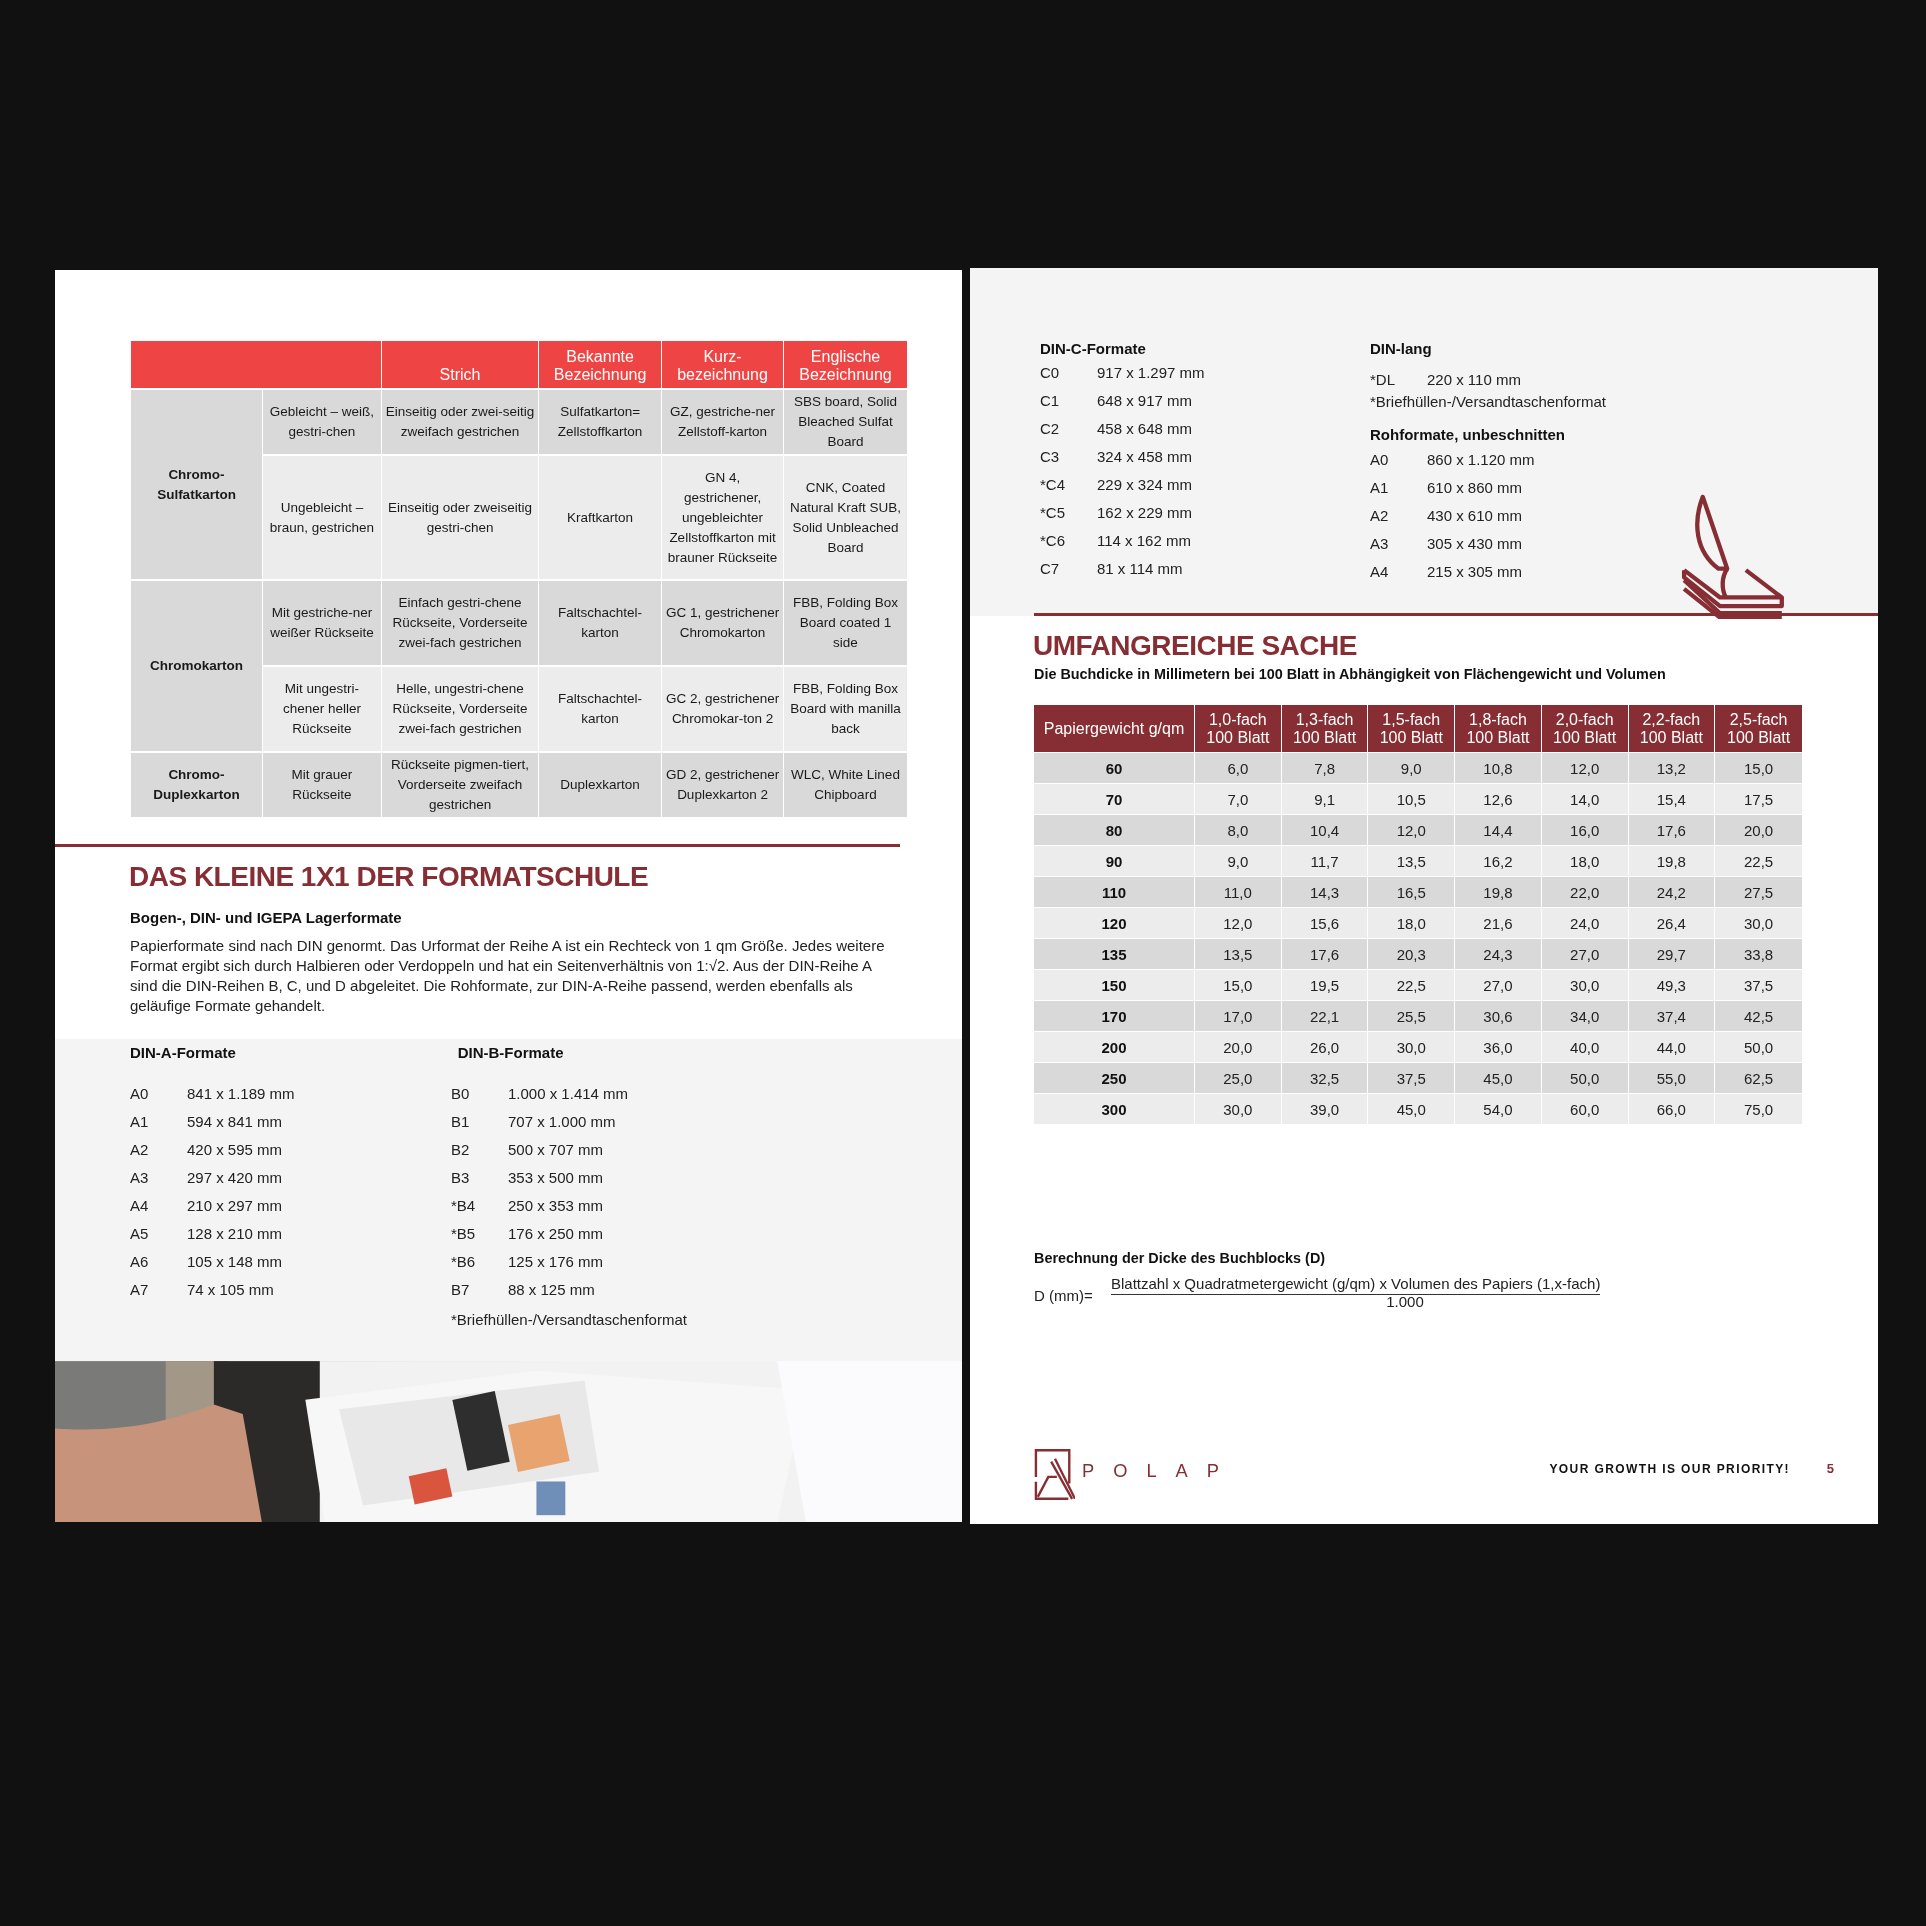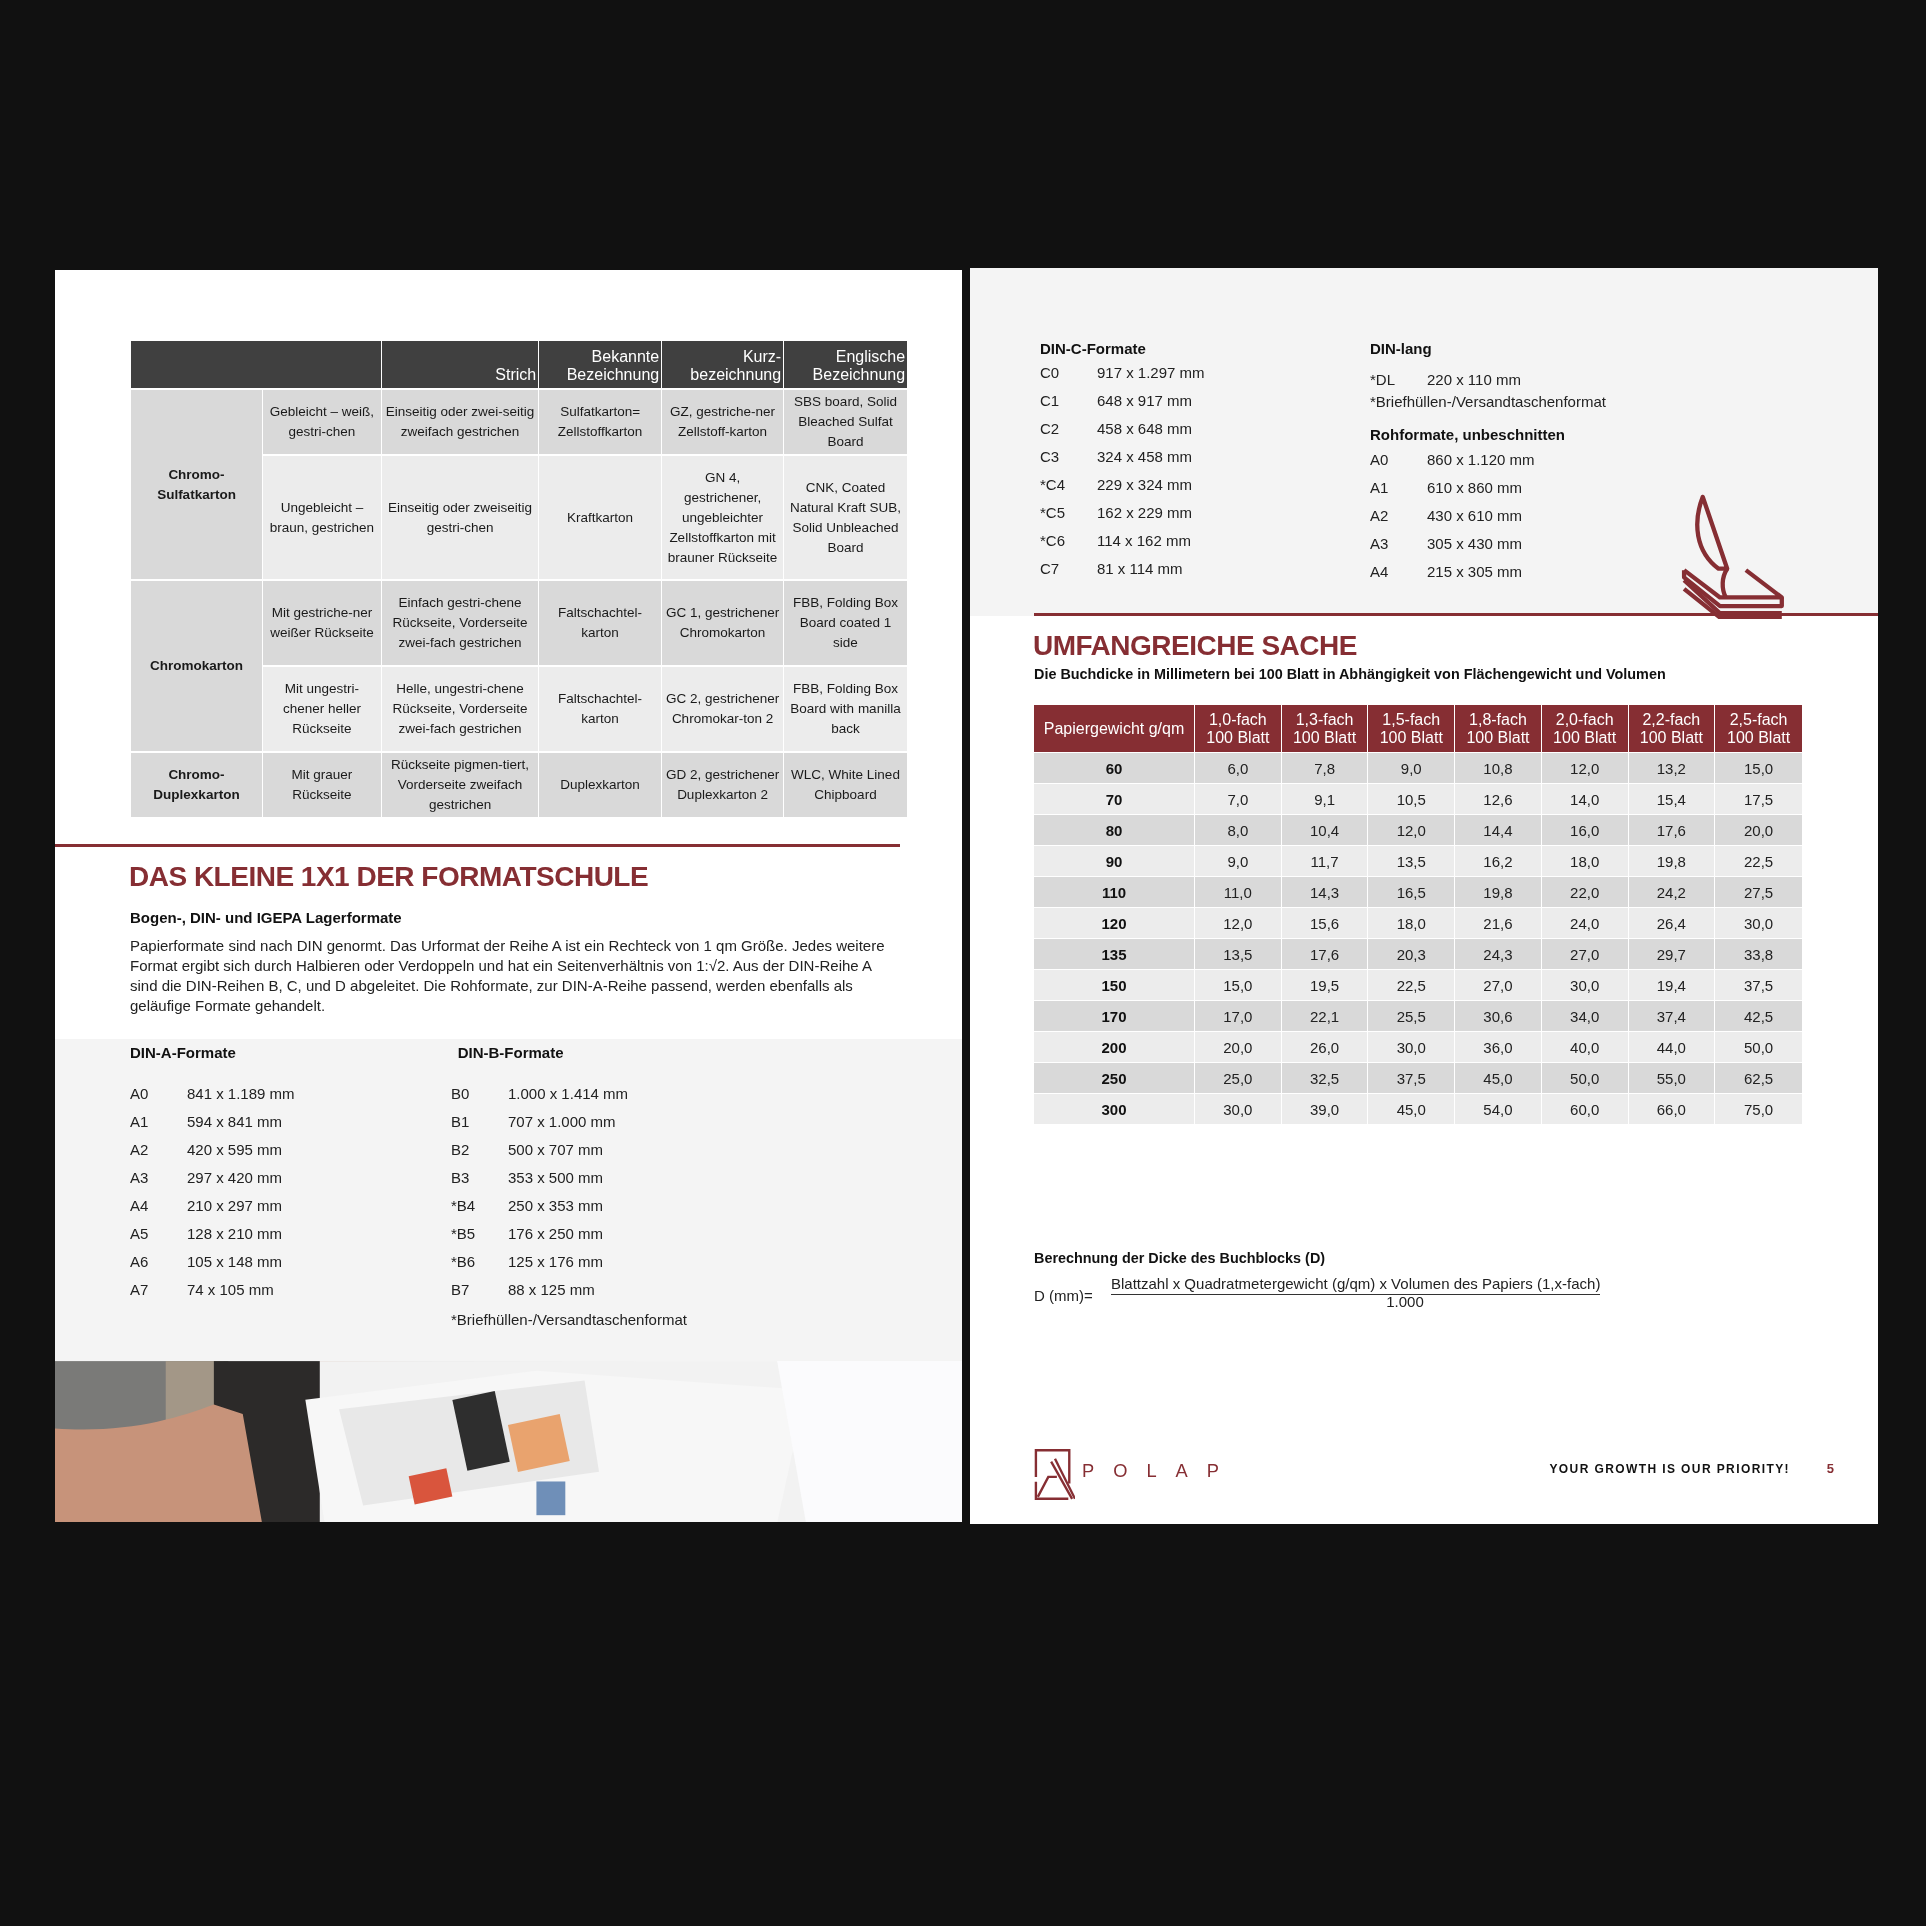--- a/index.html
+++ b/index.html
@@ -4,21 +4,21 @@
 <style>
   html, body { margin:0; padding:0; }
   body { width:1926px; height:1926px; background:#111111; position:relative; overflow:hidden;
          font-family:"Liberation Sans", "DejaVu Sans", sans-serif; color:#1a1a1a; }
   .page { position:absolute; background:#ffffff; overflow:hidden; }
   #page-left { left:55px; top:270px; width:907px; height:1252px; }
   #page-right { left:970px; top:268px; width:908px; height:1256px; }
 
   
   .mtable { position:absolute; left:76px; top:71px; width:776px; border-collapse:separate; border-spacing:0; table-layout:fixed; }
-  .mtable th { background:#404040; color:#fff; font-weight:normal; font-size:16px; line-height:18.3px; padding:6.7px 1.9px 3.9px; border-right:1.4px solid #fff; vertical-align:bottom; text-align:right; }
+  .mtable th { background:#ef4444; color:#fff; font-weight:normal; font-size:16px; line-height:18.3px; padding:6.7px 1.9px 3.9px; border-right:1.4px solid #fff; vertical-align:bottom; text-align:center; }
   .mtable th:last-child { border-right:none; }
   .mtable td { font-size:13.5px; line-height:20px; text-align:center; vertical-align:middle; border-right:1.4px solid #fff; border-top:2.4px solid #fff; padding:1.9px 2.9px; color:#1a1a1a; }
   .mtable td:last-child { border-right:none; }
   .mtable td.group { background:#d9d9d9; font-weight:bold; font-size:13.5px; }
   .mtable tr.dark td { background:#d9d9d9; }
   .mtable tr.light td { background:#ececec; }
 
   .rule { position:absolute; height:2.9px; background:#862e33; }
 
   .h1 { position:absolute; color:#862e33; font-weight:bold; font-size:28px; letter-spacing:-0.5px; margin:0; }
@@ -399,21 +399,21 @@
           <td>29,7</td>
           <td>33,8</td>
         </tr>
         <tr>
           <td class="w">150</td>
           <td>15,0</td>
           <td>19,5</td>
           <td>22,5</td>
           <td>27,0</td>
           <td>30,0</td>
-          <td>19,4</td>
+          <td>49,3</td>
           <td>37,5</td>
         </tr>
         <tr>
           <td class="w">170</td>
           <td>17,0</td>
           <td>22,1</td>
           <td>25,5</td>
           <td>30,6</td>
           <td>34,0</td>
           <td>37,4</td>

